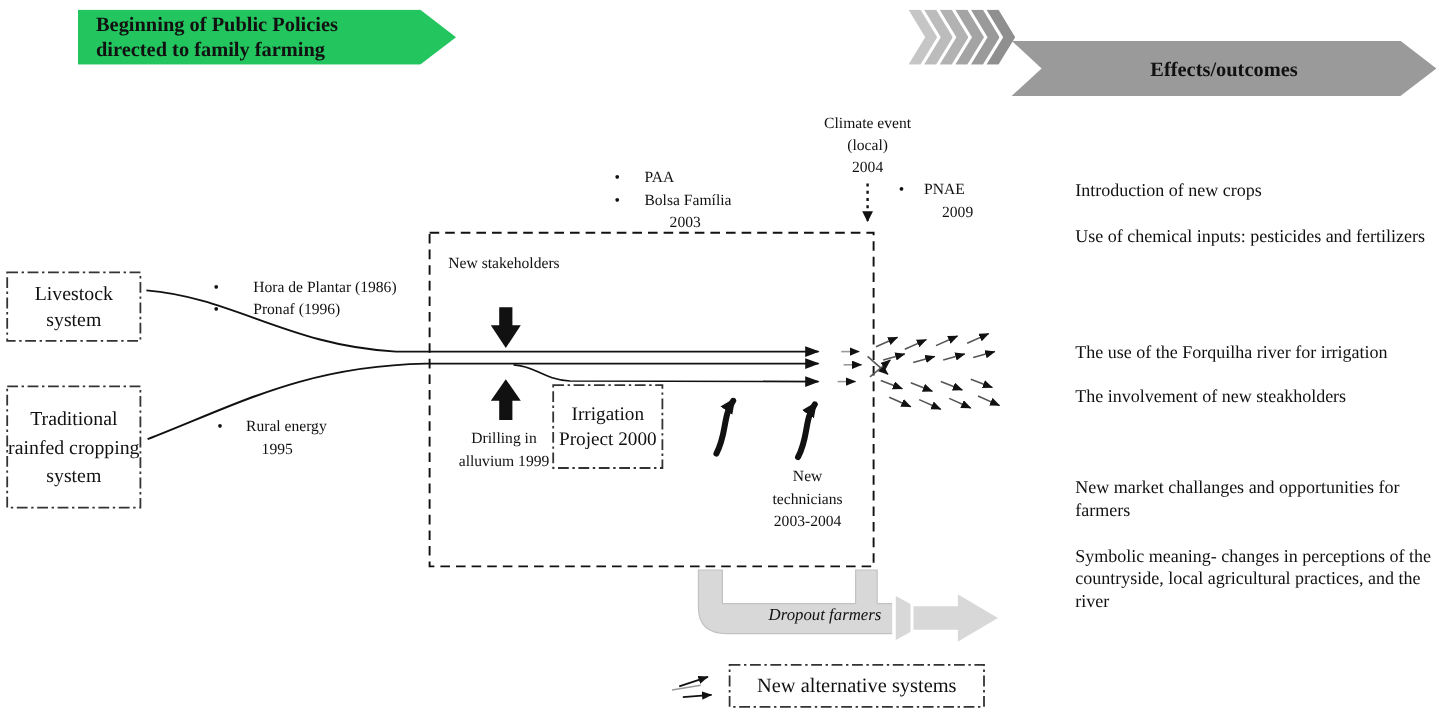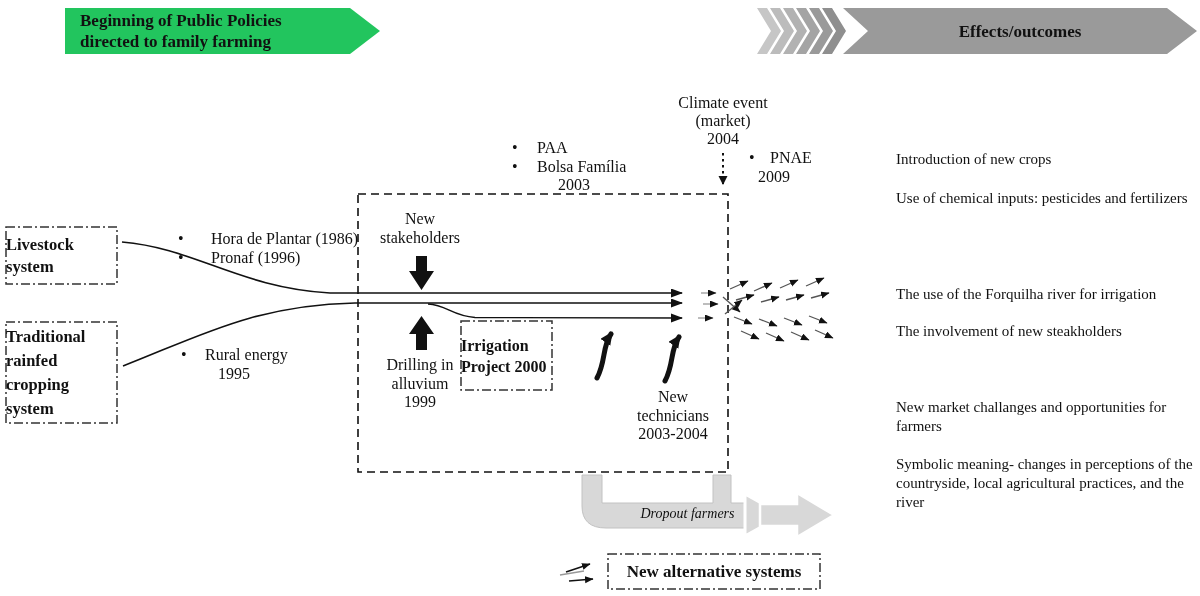--- a/index.html
+++ b/index.html
@@ -11,44 +11,44 @@
   .stage1{left:65px;width:315px;clip-path:polygon(0 0,calc(100% - 30px) 0,100% 50%,calc(100% - 30px) 100%,0 100%);}
   .stage2{left:362px;width:393px;justify-content:center;
           clip-path:polygon(0 0,calc(100% - 30px) 0,100% 50%,calc(100% - 30px) 100%,0 100%,22px 50%);}
   .stage3{left:843px;width:354px;justify-content:center;
           clip-path:polygon(0 0,calc(100% - 30px) 0,100% 50%,calc(100% - 30px) 100%,0 100%,25px 50%);}
   .stage-label{font-weight:bold;font-size:17px;line-height:21px;}
   .s1{padding-left:15px;width:255px;}
   .chev{position:absolute;top:8px;width:24px;height:46px;
         clip-path:polygon(0 0,10px 0,24px 50%,10px 100%,0 100%,14px 50%);}
   
-  .lbl{position:absolute;font-size:16px;line-height:18.5px;}
+  .lbl{position:absolute;font-size:13px;line-height:18.5px;}
   .ctr{text-align:center;}
   .boxlbl{position:absolute;display:flex;align-items:center;justify-content:center;
-          text-align:left;font-weight:bold;}
+          text-align:center;font-weight:normal;}
   .brow{display:flex;}
   .bu{flex:0 0 auto;}
   .outcome{position:absolute;left:896px;width:300px;font-size:15px;line-height:19px;}
   .ital{font-style:italic;}
 </style>
 </head>
 <body>
 
 <div class="canvas">
 
   <div class="stage stage1" style="background: #22c55e;">
     <div class="stage-label s1">Beginning of Public Policies directed to family farming</div>
   </div>
   <div class="chev" style="left: 757px; background: rgb(198, 198, 198);"></div>
   <div class="chev" style="left: 770px; background: rgb(188, 188, 188);"></div>
   <div class="chev" style="left: 783px; background: rgb(178, 178, 178);"></div>
   <div class="chev" style="left: 796px; background: rgb(164, 164, 164);"></div>
   <div class="chev" style="left: 809px; background: rgb(154, 154, 154);"></div>
   <div class="chev" style="left: 822px; background: rgb(143, 143, 143);"></div>
-  <div class="stage stage3" style="background: rgb(154, 154, 154);">
+  <div class="stage stage3" style="background: rgb(154, 154, 154); margin-top: 26px;">
     <div class="stage-label">Effects/outcomes</div>
   </div>
 
   <svg class="abs" style="left:0;top:0" width="1200" height="596" viewBox="0 0 1200 596">
     <defs>
       <marker id="ahMain" markerUnits="userSpaceOnUse" markerWidth="14" markerHeight="11" refX="11" refY="4.5" orient="auto">
         <path d="M0,0 L12,4.5 L0,9 Z" fill="#111"></path>
       </marker>
       <marker id="ahSmall" markerUnits="userSpaceOnUse" markerWidth="10" markerHeight="9" refX="8" refY="3.5" orient="auto">
         <path d="M0,0 L8.5,3.5 L0,7 Z" fill="#111"></path>
@@ -147,26 +147,26 @@
       <span>Bolsa Família</span>
     </div>
     <div style="margin-left:46px;">2003</div>
   </div>
 
   <div class="lbl" style="left:749px;top:149px;">
     <div class="brow">
       <span class="bu" style="width:21px;">•</span>
       <span>PNAE</span>
     </div>
-    <div style="margin-left:9px;">2009</div>
+    <div style="margin-left:36px;">2009</div>
   </div>
 
   <div class="lbl ctr" style="left:672px;top:94px;width:102px;line-height:18px;">
     <div>Climate event</div>
-    <div>(market)</div>
+    <div>(local)</div>
     <div>2004</div>
   </div>
 
   <div class="lbl ctr" style="left:366px;top:210px;width:108px;">New stakeholders</div>
   <div class="lbl ctr" style="left:374px;top:356px;width:92px;">Drilling in alluvium 1999</div>
   <div class="boxlbl" style="left:461px;top:321px;width:91px;height:69px;font-size:16px;line-height:21px;">Irrigation Project 2000</div>
   <div class="lbl ctr" style="left:630px;top:388px;width:86px;">New technicians 2003-2004</div>
 
   <div class="outcome" style="top:150px;">Introduction of new crops</div>
   <div class="outcome" style="top:189px;">Use of chemical inputs: pesticides and fertilizers</div>

